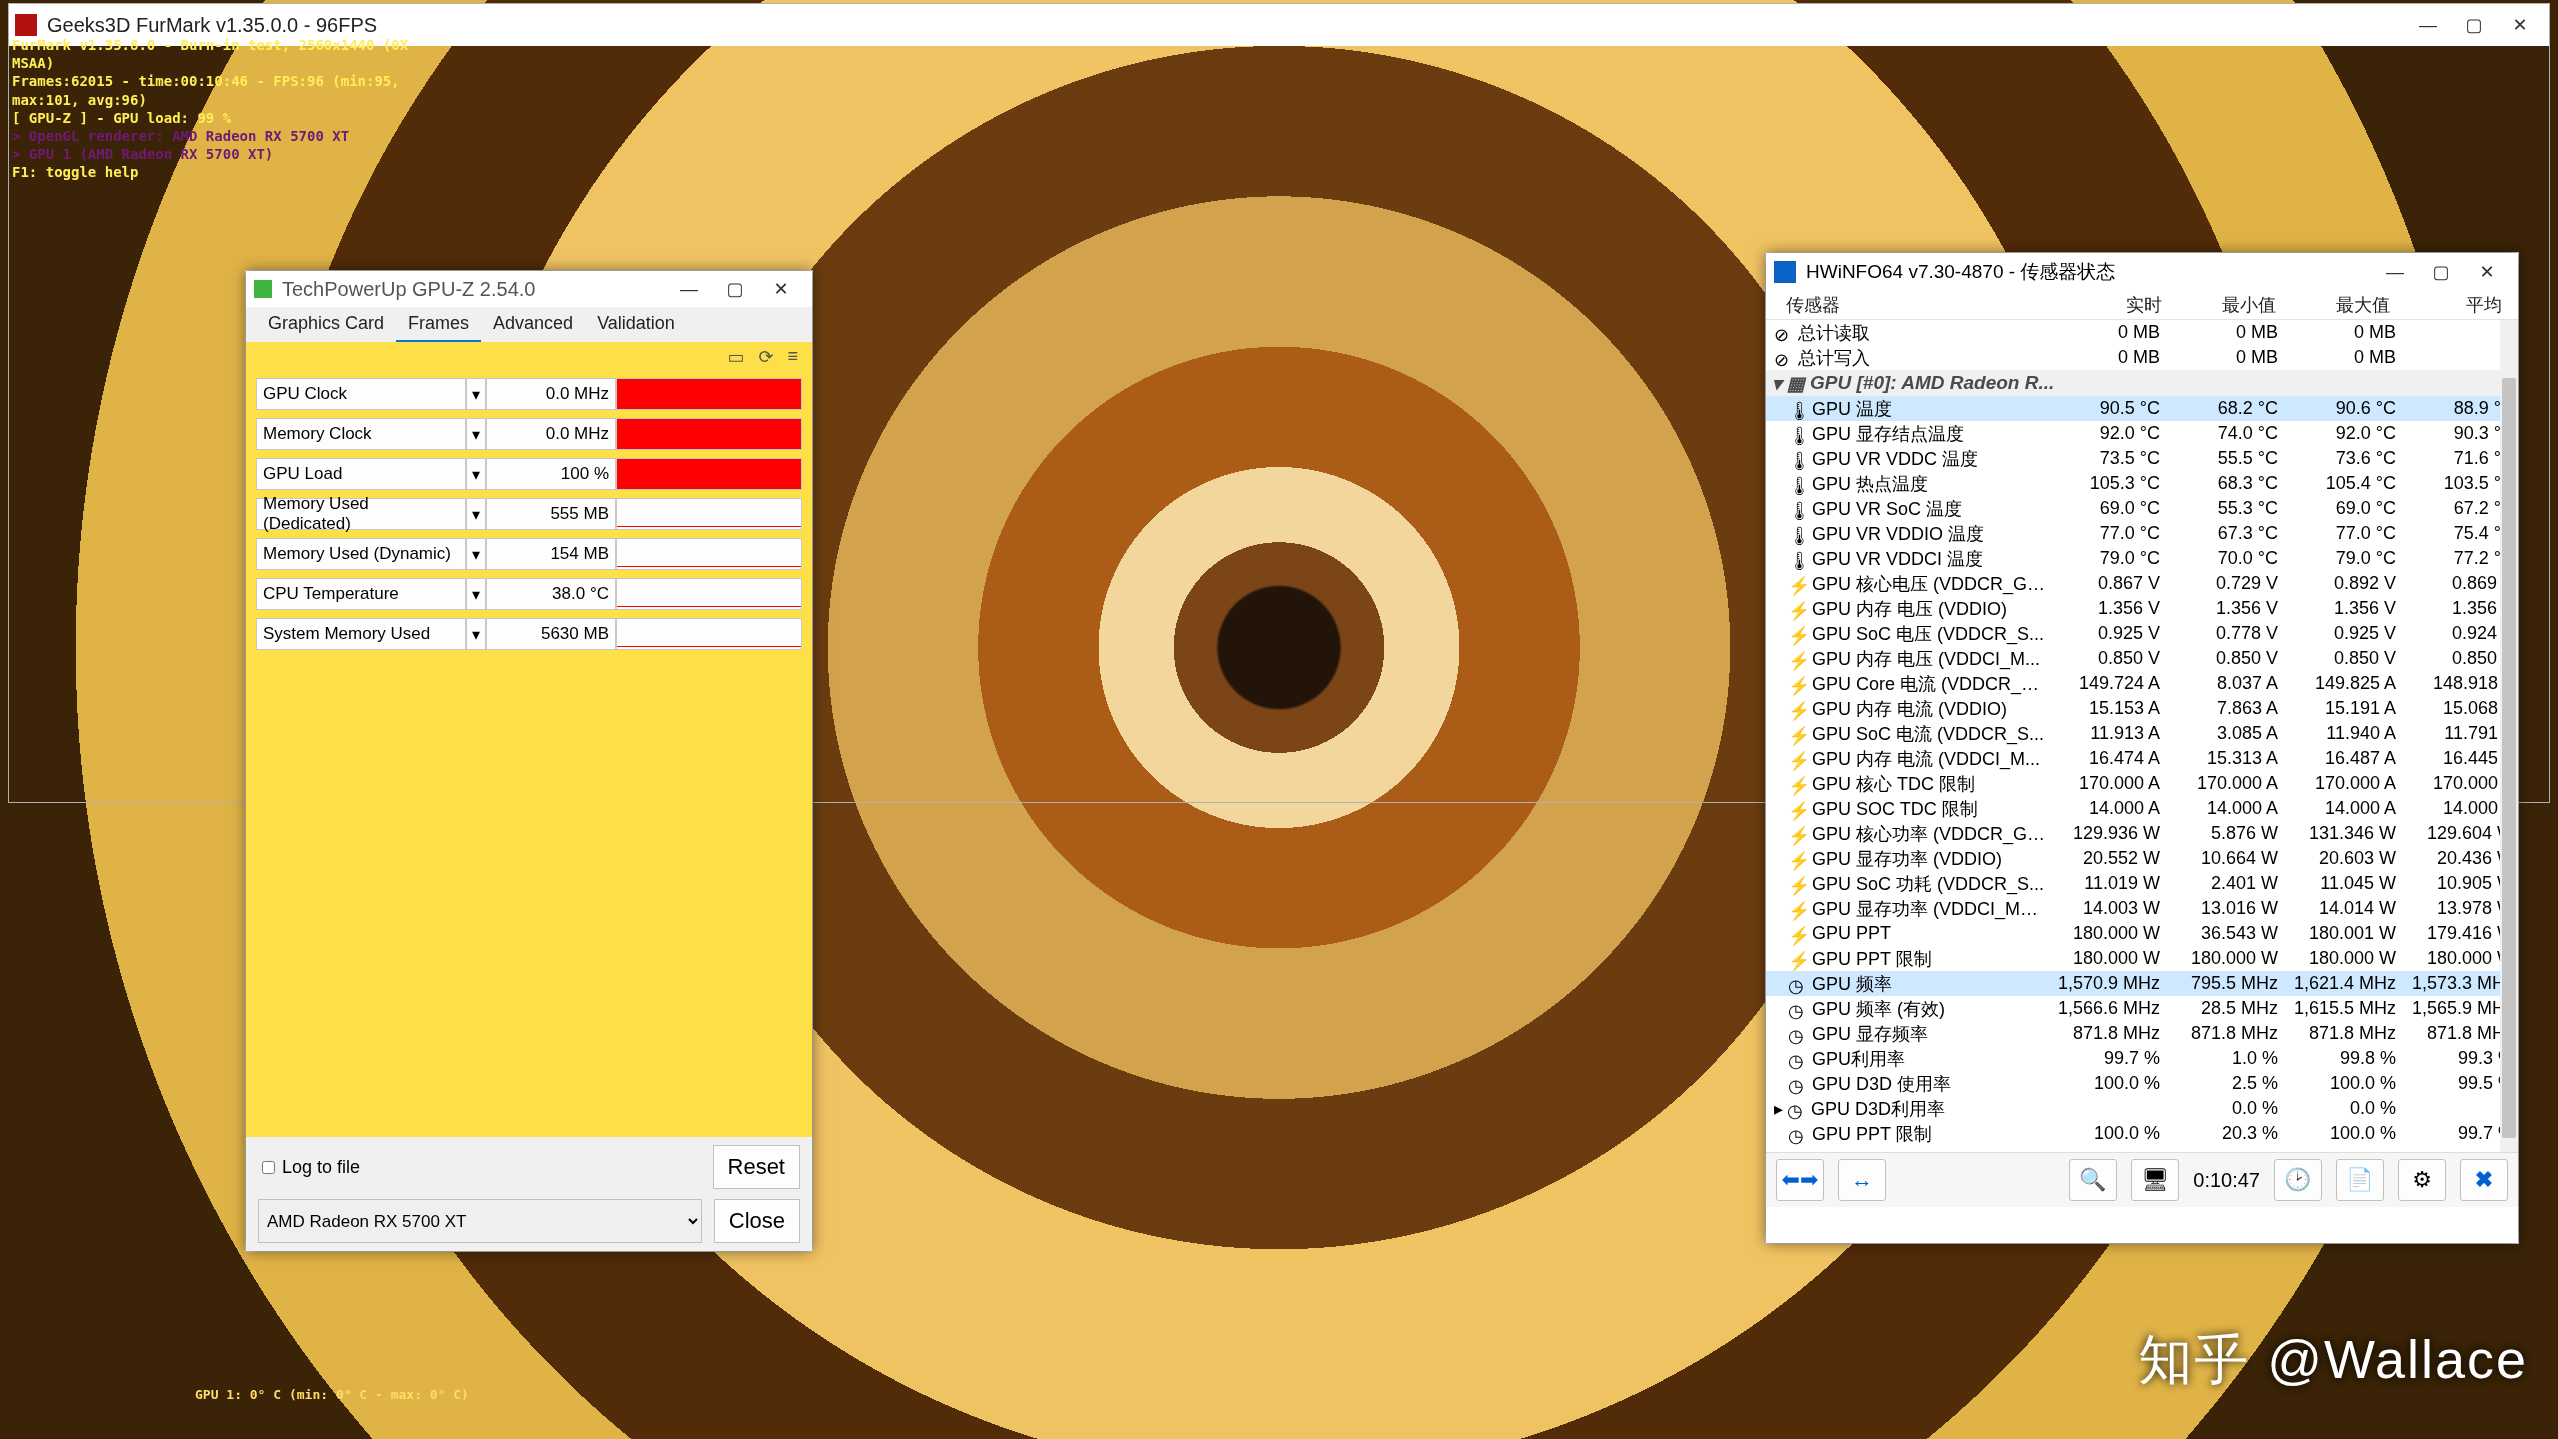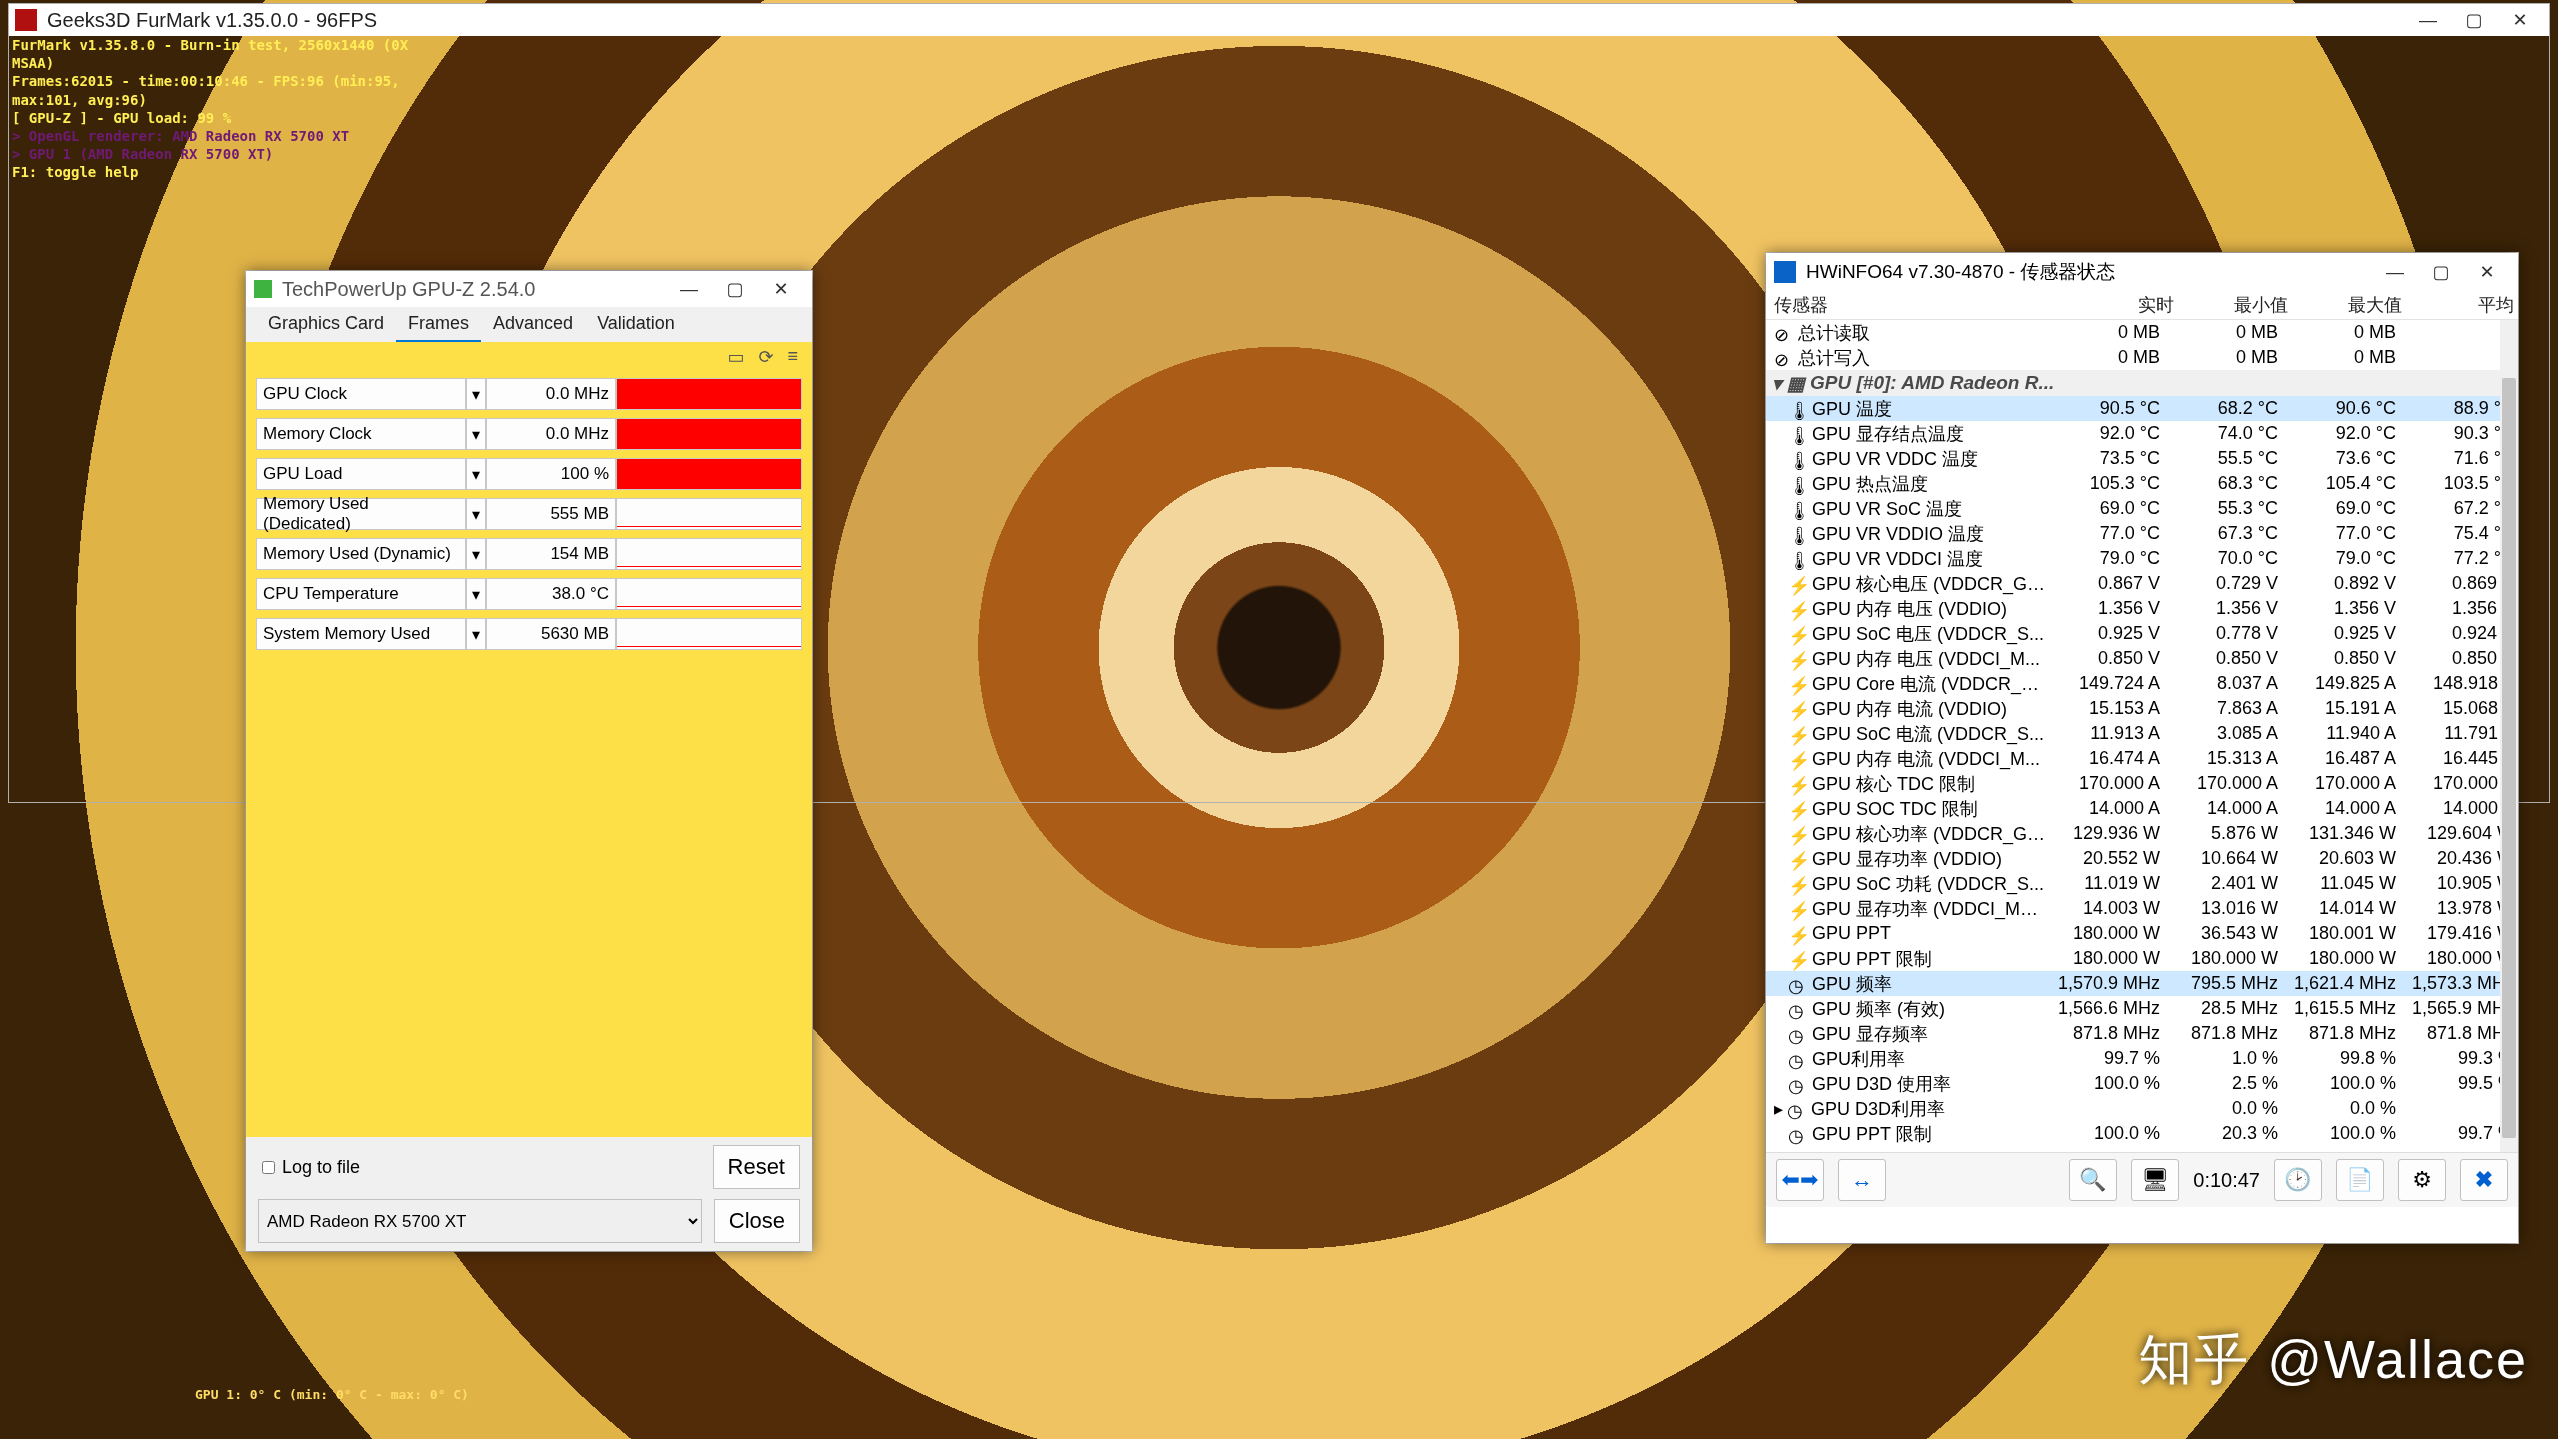--- a/index.html
+++ b/index.html
@@ -1,19 +1,19 @@
 <!DOCTYPE html>
 <html><head>
 <meta charset="utf-8">
 <style>
 html,body{margin:0;padding:0;width:2558px;height:1439px;font-family:"Segoe UI",Tahoma,sans-serif;overflow:hidden}
 .bg{position:absolute;left:0;top:0;width:2558px;height:1439px;
  background:radial-gradient(circle at 50% 45%,#221408 0 4%,#7b4517 4.2% 7%,#f2d69b 7% 12%,#ab5d18 12% 20%,#d2a24c 20% 30%,#6a3c10 30% 40%,#f0c362 40% 55%,#522b08 55% 68%,#e0b347 68% 80%,#3a2306 80% 100%);}
 .furmark-win{position:absolute;left:8px;top:3px;right:8px;height:798px;border:1px solid #b0b0b0}
-.titlebar{height:32px;background:#fff;display:flex;align-items:center;padding:0 6px;font-size:20px;color:#222}
+.titlebar{height:42px;background:#fff;display:flex;align-items:center;padding:0 6px;font-size:20px;color:#222}
 .titlebar .icon{width:22px;height:22px;background:#b01010;margin-right:10px}
 .titlebar .spacer{flex:1}
 .winbtn{width:46px;height:28px;display:flex;align-items:center;justify-content:center;font-size:18px;color:#333}
 .fur-hud{position:absolute;left:12px;top:36px;width:400px;font:700 14px/1.3 Consolas,monospace;color:#ffbe32}
 .fur-hud .g{color:#ffee55}
 .fur-hud .c{color:#701a75}
 .watermark{position:absolute;right:30px;bottom:42px;font:400 54px "PingFang SC","Microsoft YaHei",sans-serif;color:#fff;letter-spacing:2px;text-shadow:0 0 10px #000}
 .gpuz{position:absolute;left:246px;top:271px;width:566px;height:980px;background:#fde047;box-shadow:0 0 14px rgba(0,0,0,.5),0 0 0 1px #c8c8c8}
 .gpuz-title{height:36px;display:flex;align-items:center;padding:0 8px;font-size:20px;color:#555;background:#fff}
 .gpuz-title .icon{width:18px;height:18px;background:#3fb33f;margin-right:10px}
@@ -31,21 +31,21 @@
 .gz-bar .line{position:absolute;left:0;right:0;bottom:2px;height:1px;background:#ff0000}
 .gpuz-foot{position:absolute;left:0;right:0;bottom:0;padding:8px 12px;display:flex;flex-direction:column;gap:10px;background:#f0f0f0}
 .gpuz-foot .r1{display:flex;align-items:center;justify-content:space-between}
 .gpuz-foot .cb{display:flex;align-items:center;gap:4px;font-size:18px}
 .gpuz-foot button{font-size:22px;padding:8px 14px;background:#fdfdfd;border:1px solid #c0c0c0}
 .gpuz-foot select{flex:1;font-size:17px;padding:4px;border:1px solid #c0c0c0}
 .gpuz-foot .r2{display:flex;gap:12px}
 .hw{position:absolute;left:1766px;top:253px;width:752px;height:990px;background:#fff;box-shadow:0 0 14px rgba(0,0,0,.5),0 0 0 1px #c8c8c8;font-size:19px}
 .hw-title{height:38px;display:flex;align-items:center;padding:0 8px;background:#fff}
 .hw-title .icon{width:22px;height:22px;background:#0a64c8;margin-right:10px}
-.hw-hdr{display:flex;font-size:18px;color:#222;padding:2px 4px;border-bottom:1px solid #e2e2e2}
+.hw-hdr{display:flex;font-size:18px;color:#222;padding:2px 16px;border-bottom:1px solid #e2e2e2}
 .hw-hdr span{text-align:right}
 .hw-body{height:832px;overflow:hidden;position:relative}
 .hw-body .sbar{position:absolute;right:0;top:0;bottom:0;width:18px;background:#f0f0f0}
 .hw-body .sbar .thumb{position:absolute;left:2px;right:2px;top:58px;height:760px;background:#c4c4c4;border-radius:2px}
 .hw-row{display:flex;align-items:center;height:25px;padding-left:8px;font-size:18px}
 .hw-row.sel{background:#cde8ff}
 .hw-row .ic{width:18px;height:18px;margin-right:6px;display:inline-block}
 .hw-row .lbl{flex:1;white-space:nowrap;overflow:hidden;text-overflow:ellipsis}
 .hw-row .v{width:114px;text-align:right;padding-right:4px}
 .hw-group{display:flex;align-items:center;height:26px;padding-left:6px;font-style:italic;color:#4a4a4a;font-weight:600;background:#f0f0f0}

